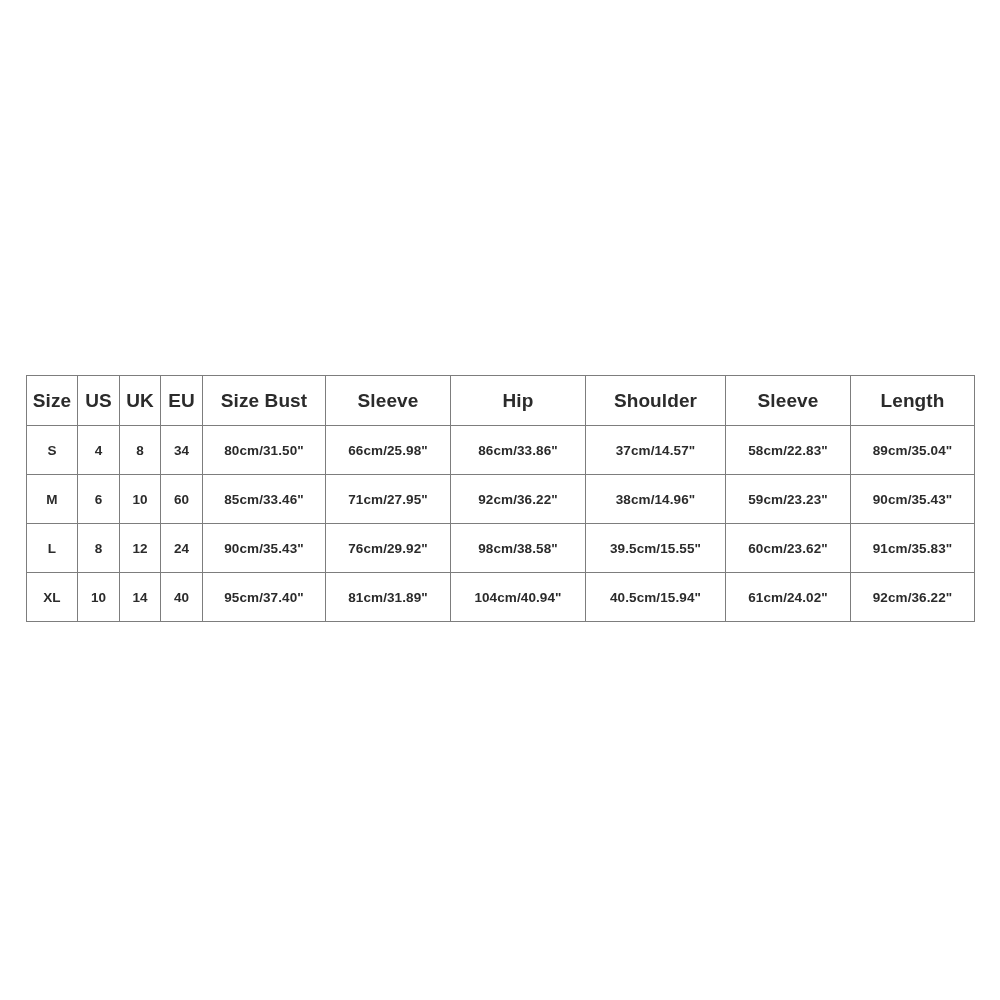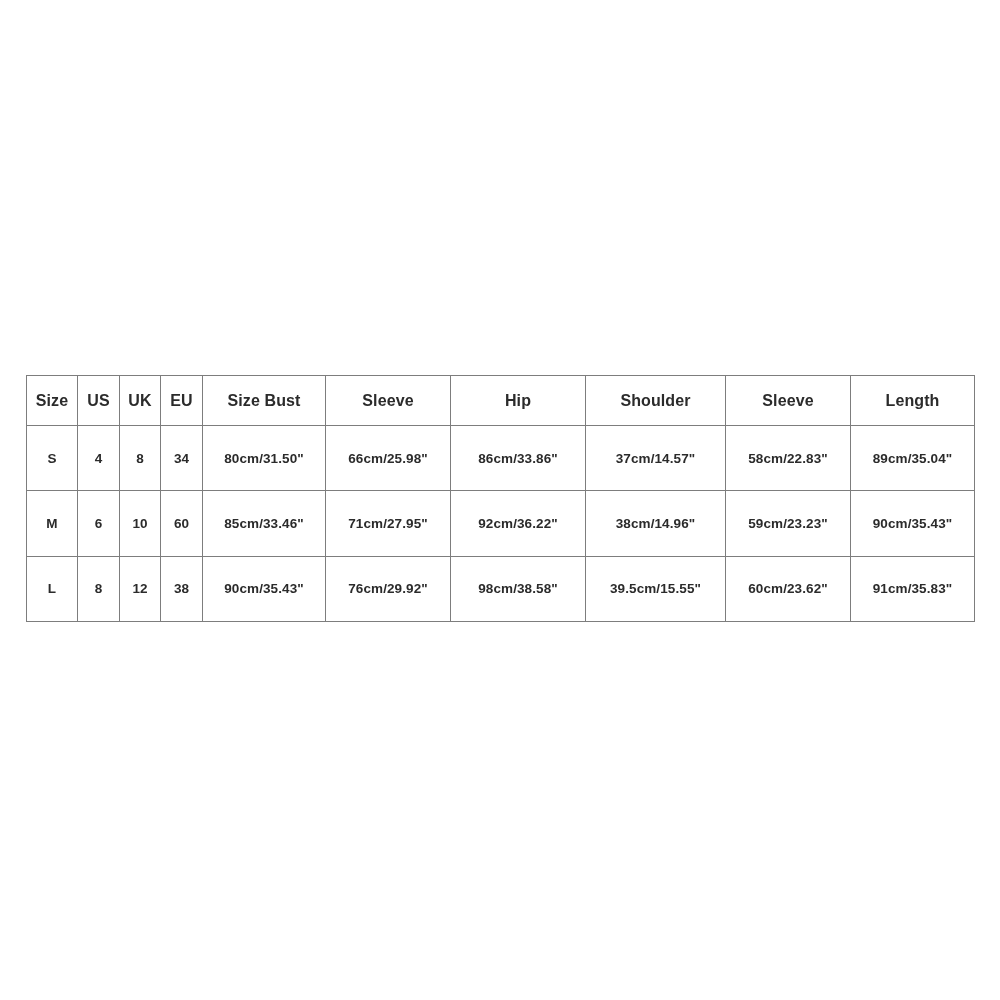--- a/index.html
+++ b/index.html
@@ -40,21 +40,21 @@
     color: #2b2b2b;
     font-size: 13.5px;
     letter-spacing: 0.1px;
     padding: 0 2px;
     background: #ffffff;
     box-sizing: border-box;
   }
 
   table.size-chart thead th {
     height: 50px;
-    font-size: 16px;
+    font-size: 19px;
   }
 
   table.size-chart tbody td {
     height: 49px;
   }
 
   
   col.c-size     { width: 51px; }
   col.c-us       { width: 42px; }
   col.c-uk       { width: 41px; }
@@ -119,23 +119,35 @@
         <td>71cm/27.95"</td>
         <td>92cm/36.22"</td>
         <td>38cm/14.96"</td>
         <td>59cm/23.23"</td>
         <td>90cm/35.43"</td>
       </tr>
       <tr>
         <td>L</td>
         <td>8</td>
         <td>12</td>
-        <td>38</td>
+        <td>24</td>
         <td>90cm/35.43"</td>
         <td>76cm/29.92"</td>
         <td>98cm/38.58"</td>
         <td>39.5cm/15.55"</td>
         <td>60cm/23.62"</td>
         <td>91cm/35.83"</td>
       </tr>
+      <tr>
+        <td>XL</td>
+        <td>10</td>
+        <td>14</td>
+        <td>40</td>
+        <td>95cm/37.40"</td>
+        <td>81cm/31.89"</td>
+        <td>104cm/40.94"</td>
+        <td>40.5cm/15.94"</td>
+        <td>61cm/24.02"</td>
+        <td>92cm/36.22"</td>
+      </tr>
     </tbody>
   </table>
 </div>
 
 </body></html>

